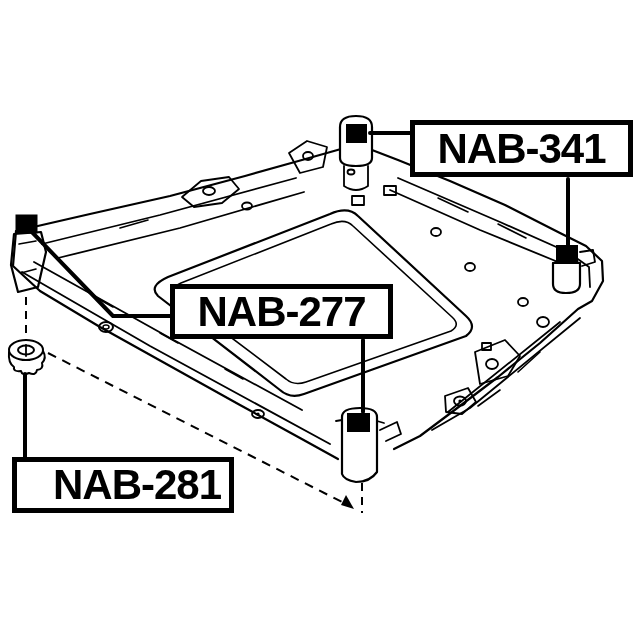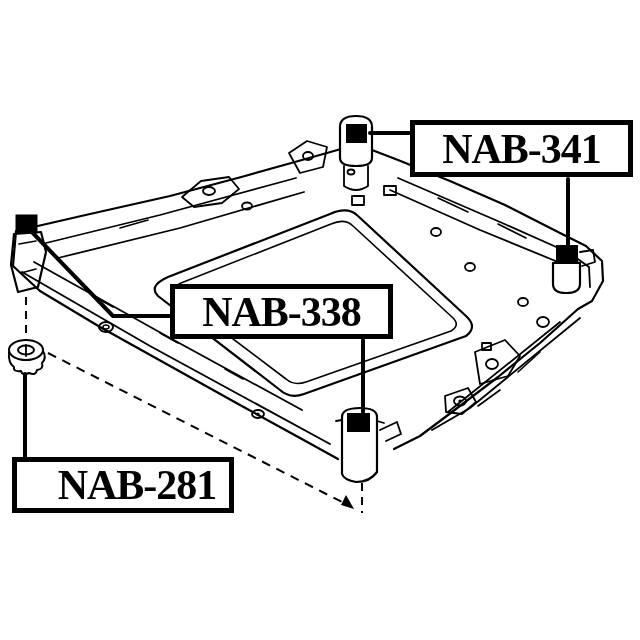--- a/index.html
+++ b/index.html
@@ -2,21 +2,21 @@
 <html><head>
 <meta charset="utf-8">
 <style>
   html, body { margin: 0; padding: 0; background: #ffffff; }
   .stage {
     position: relative;
     width: 640px;
     height: 640px;
     background: #ffffff;
     overflow: hidden;
-    font-family: Liberation Serif, serif;
+    font-family: Liberation Sans, sans-serif;
   }
   .stage svg { position: absolute; left: 0; top: 0; }
   .part-label {
     position: absolute;
     box-sizing: border-box;
     border: 5px solid #000000;
     background: #ffffff;
     display: flex;
     align-items: center;
     justify-content: center;
@@ -136,17 +136,17 @@
 
     <g stroke="#000000" fill="none" stroke-width="4" stroke-linecap="round" stroke-linejoin="round">
       <path d="M 370 133 L 410 133 M 568 179 L 568 246"></path>
       <path d="M 29 229 L 113 316 L 170 316 M 363 340 L 363 412"></path>
       <path d="M 25 374 L 25 458"></path>
     </g>
   </svg>
 
   <div class="part-label" id="label-nab341">NAB-341</div>
 
-  <div class="part-label" id="label-nab277">NAB-338</div>
+  <div class="part-label" id="label-nab277">NAB-277</div>
 
   <div class="part-label" id="label-nab281">NAB-281</div>
 
 </div>
 
 </body></html>

